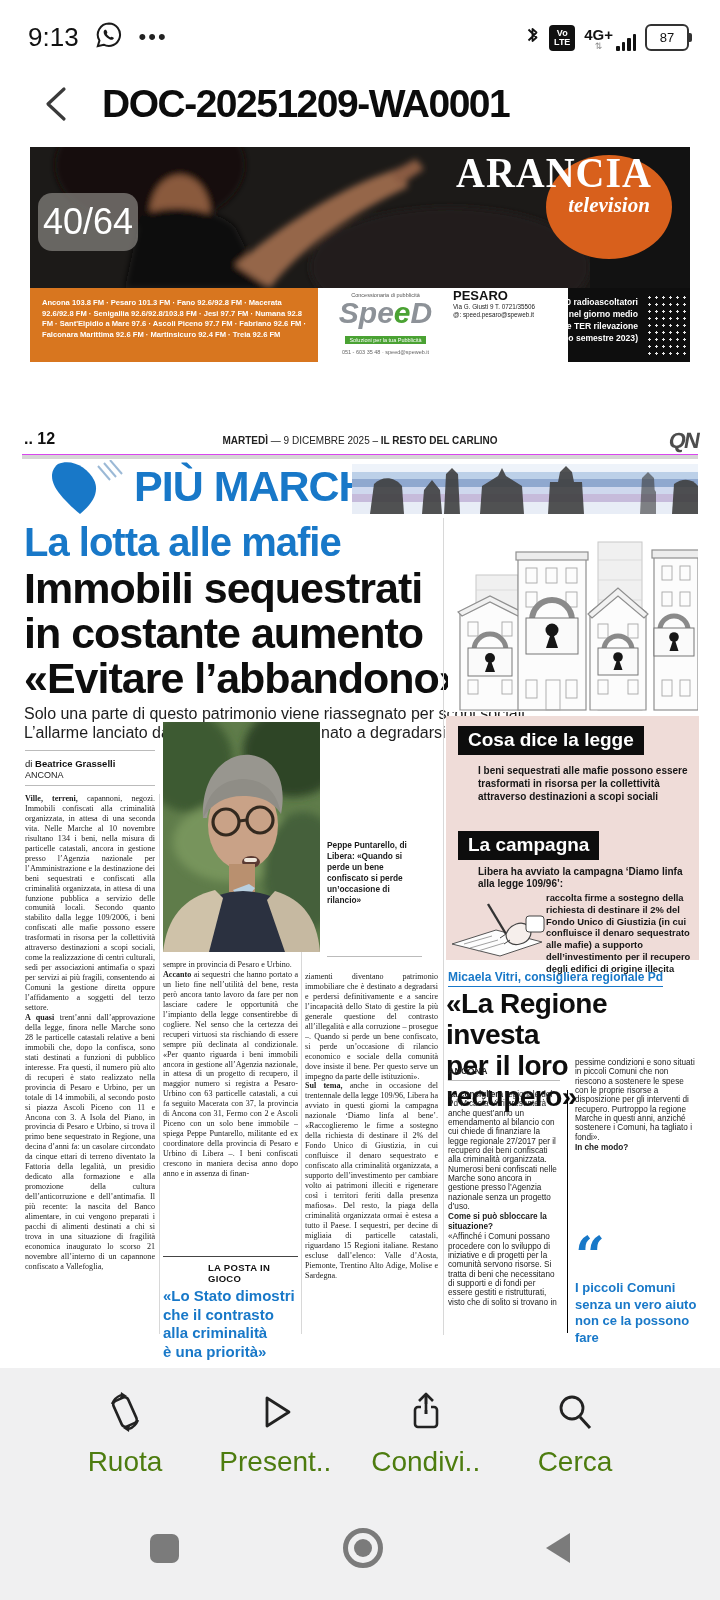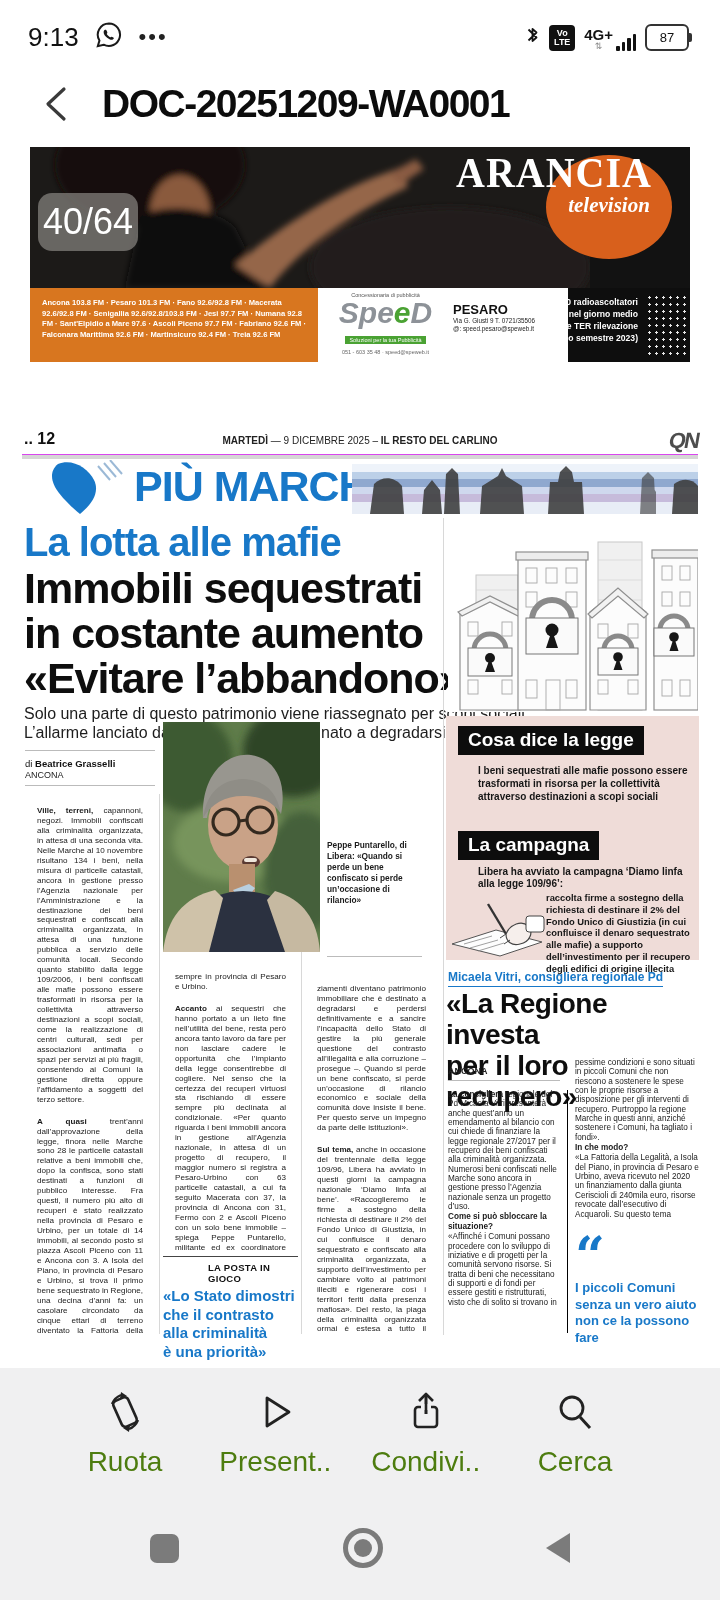--- a/index.html
+++ b/index.html
@@ -38,21 +38,21 @@
   .counter{position:absolute;top:46px;left:8px;width:100px;height:58px;background:rgba(135,131,128,0.72);border-radius:14px;display:flex;align-items:center;justify-content:center;color:#fff;font-size:36px;font-weight:500;}
   .ad-strip{position:absolute;top:141px;left:0;width:660px;height:74px;background:#0e0e0e;}
   .freqband{position:absolute;top:0;left:0;width:318px;height:74px;background:#d8761f;clip-path:polygon(0 0,288px 0,318px 37px,288px 74px,0 74px);color:#fff;font-size:7.6px;font-weight:700;line-height:10.5px;padding:10px 34px 0 12px;box-sizing:border-box;}
   .speedblk{position:absolute;top:0;left:288px;width:250px;height:74px;background:#fff;display:flex;}
   .speed-left{width:135px;padding-top:4px;text-align:center;}
   .speed-label{font-size:5.5px;color:#555;}
   .speed-name{font-size:30px;font-weight:700;color:#8d9298;line-height:30px;font-style:italic;}
   .speed-name b{color:#4aa233;font-style:italic;}
   .speed-tag{display:inline-block;background:#4aa233;color:#fff;font-size:5.5px;padding:1px 4px;margin-top:1px;}
   .speed-phone{font-size:5.5px;color:#666;margin-top:3px;}
-  .speed-right{width:115px;padding-top:14px;color:#111;}
+  .speed-right{width:115px;color:#111;}
   .speed-city{font-size:13px;font-weight:900;}
   .speed-addr{font-size:6.3px;line-height:8px;color:#222;white-space:pre-line;}
   .listeners{position:absolute;top:8px;left:500px;width:108px;color:#fff;font-size:8.6px;font-weight:700;line-height:12px;text-align:right;white-space:pre-line;}
   .halftone{position:absolute;top:6px;left:616px;width:42px;height:62px;background-image:radial-gradient(#e8e8e8 1.3px,transparent 1.4px);background-size:7px 7px;}
 
   
   .paper{position:absolute;top:420px;left:22px;width:676px;height:925px;background:#fff;color:#111;}
   .masthead{position:absolute;top:10px;left:0;width:676px;height:24px;border-bottom:1px solid #d946ef;}
   .pagenum{position:absolute;left:2px;top:0;font-size:16px;font-weight:900;}
   .dateline{position:absolute;left:0;width:676px;top:5px;text-align:center;font-size:10px;color:#222;}
@@ -67,21 +67,21 @@
   .headline{position:absolute;top:146px;left:2px;font-size:43px;line-height:45px;font-weight:900;color:#0e0e0e;letter-spacing:-1px;white-space:pre-line;}
   .subhead{position:absolute;top:284px;left:2px;font-size:16px;line-height:19px;color:#1d1d1d;white-space:pre-line;}
   .rule{background:#bbb;height:1px;}
   .byline-rule1{position:absolute;top:330px;left:3px;width:130px;}
   .byline{position:absolute;top:338px;left:3px;font-size:9.5px;color:#111;}
   .byline b{font-weight:900;}
   .byline-city{position:absolute;top:350px;left:3px;font-size:9px;color:#222;}
   .byline-rule2{position:absolute;top:365px;left:3px;width:130px;}
 
   .bodycol{font-size:8.1px;line-height:9.95px;text-align:justify;color:#1b1b1b;overflow:hidden;}
-  .bodycol p{margin:12px;}
+  .bodycol p{margin:0;font-family:Liberation Serif, serif;}
   .bodycol b{font-weight:900;}
   .col1{position:absolute;top:374px;left:3px;width:130px;height:540px;}
   .col2{position:absolute;top:540px;left:141px;width:135px;height:292px;}
   .col3{position:absolute;top:552px;left:283px;width:133px;height:362px;}
   .colrule{position:absolute;top:374px;width:1px;height:540px;background:#d8d8d8;}
 
   .photo{position:absolute;top:302px;left:141px;width:157px;height:230px;overflow:hidden;}
   .caption{position:absolute;top:420px;left:305px;width:95px;font-size:8.3px;line-height:11px;font-weight:700;color:#1b1b1b;}
   .caption-rule{position:absolute;top:536px;left:305px;width:95px;}
 
@@ -441,21 +441,20 @@
       <div class="rule vitri-rule"></div>
 
       <div class="vt-col vitri-col1">
         <p><b>La consigliera</b><span> regionale del Pd Micaela Vitri presenterà anche quest’anno un emendamento al bilancio con cui chiede di finanziare la legge regionale 27/2017 per il recupero dei beni confiscati alla criminalità organizzata. Numerosi beni confiscati nelle Marche sono ancora in gestione presso l’Agenzia nazionale senza un progetto d’uso.</span></p>
         <p><b>Come si può sbloccare la situazione?</b></p>
         <p>«Affinché i Comuni possano procedere con lo sviluppo di iniziative e di progetti per la comunità servono risorse. Si tratta di beni che necessitano di supporti e di fondi per essere gestiti e ristrutturati, visto che di solito si trovano in</p>
       </div>
       <div class="vt-col vitri-col2">
         <p>pessime condizioni e sono situati in piccoli Comuni che non riescono a sostenere le spese con le proprie risorse a disposizione per gli interventi di recupero. Purtroppo la regione Marche in questi anni, anziché sostenere i Comuni, ha tagliato i fondi».</p>
         <p><b>In che modo?</b></p>
-        <p>«La Fattoria della Legalità, a Isola del Piano, in provincia di Pesaro e Urbino, aveva ricevuto nel 2020 un finanziamento dalla giunta Ceriscioli di 240mila euro, risorse revocate dall’esecutivo di Acquaroli. Su questo tema</p>
       </div>
       <div class="vquote-glyph">“</div>
       <div class="vquote">I piccoli Comuni
 senza un vero aiuto
 non ce la possono fare</div>
     </div>
   </div>
 </div>
 
 <div class="bottompanel">

